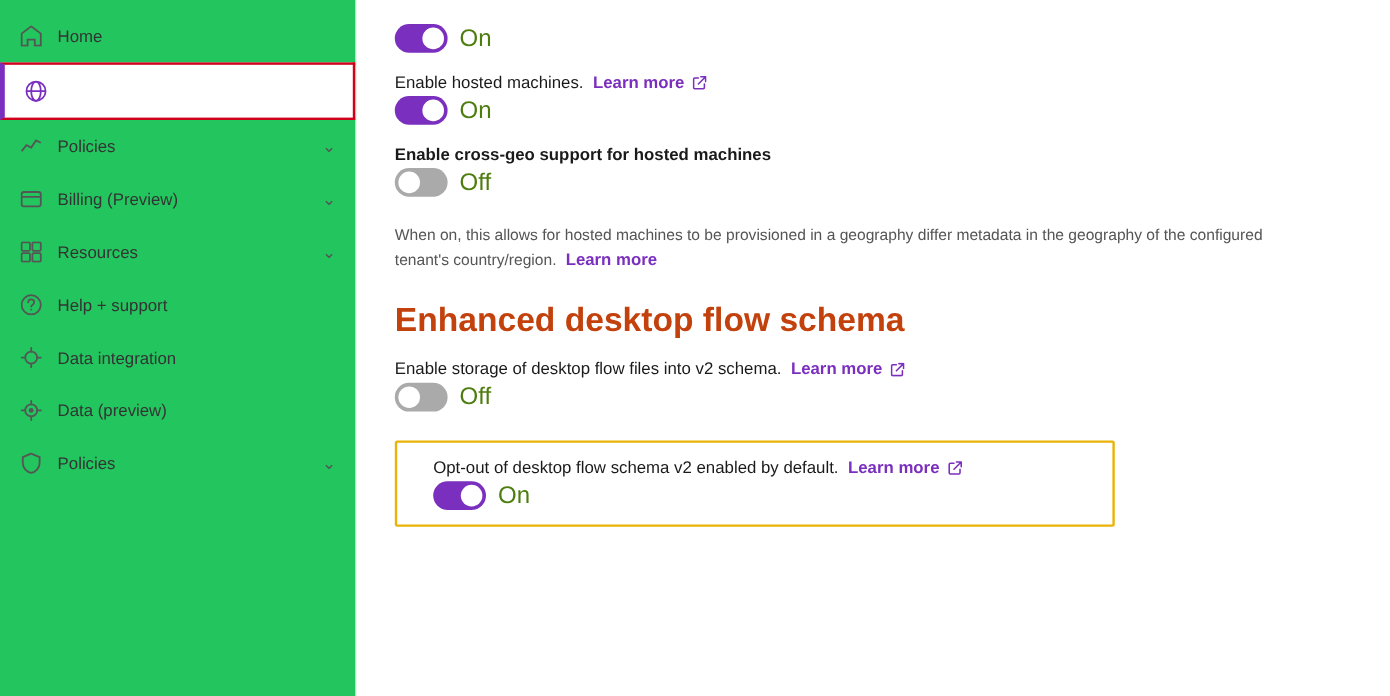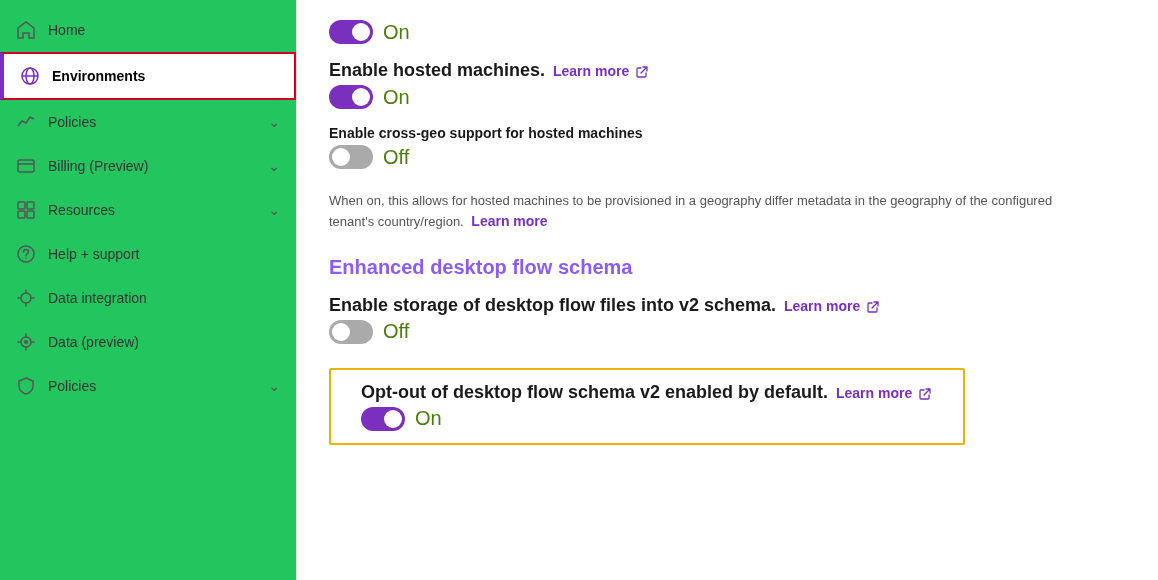--- a/index.html
+++ b/index.html
@@ -60,34 +60,34 @@
 
     
     .main {
       flex: 1;
       overflow-y: auto;
       padding: 20px 32px;
       background: #fff;
     }
 
     .section-title {
-      font-size: 20px;
+      font-size: 28px;
       font-weight: 600;
-      color: #8b5cf6;
+      color: #c2410c;
       margin-bottom: 16px;
       margin-top: 24px;
     }
 
     .setting-row {
       margin-bottom: 16px;
     }
 
     .setting-label {
-      font-size: 18px;
-      font-weight: 700;
+      font-size: 14px;
+      font-weight: 400;
       color: #1a1a1a;
       margin-bottom: 6px;
       display: inline;
     }
 
     .setting-label-plain {
       font-size: 14px;
       font-weight: 600;
       color: #1a1a1a;
       margin-bottom: 6px;
@@ -196,21 +196,20 @@
   </div>
 
   <div class="sidebar-item active">
     <span class="icon">
       <svg width="18" height="18" viewBox="0 0 18 18" fill="none">
         <circle cx="9" cy="9" r="8" stroke="#7B2FBE" stroke-width="1.5"></circle>
         <ellipse cx="9" cy="9" rx="4" ry="8" stroke="#7B2FBE" stroke-width="1.5"></ellipse>
         <line x1="1" y1="9" x2="17" y2="9" stroke="#7B2FBE" stroke-width="1.5"></line>
       </svg>
     </span>
-    <span class="label">Environments</span>
   </div>
 
   <div class="sidebar-item">
     <span class="icon">
       <svg width="18" height="18" viewBox="0 0 18 18" fill="none">
         <polyline points="1,13 5,8 9,10 13,4 17,6" stroke="#555" stroke-width="1.5" fill="none"></polyline>
       </svg>
     </span>
     <span class="label">Policies</span>
     <span class="chevron">⌄</span>

